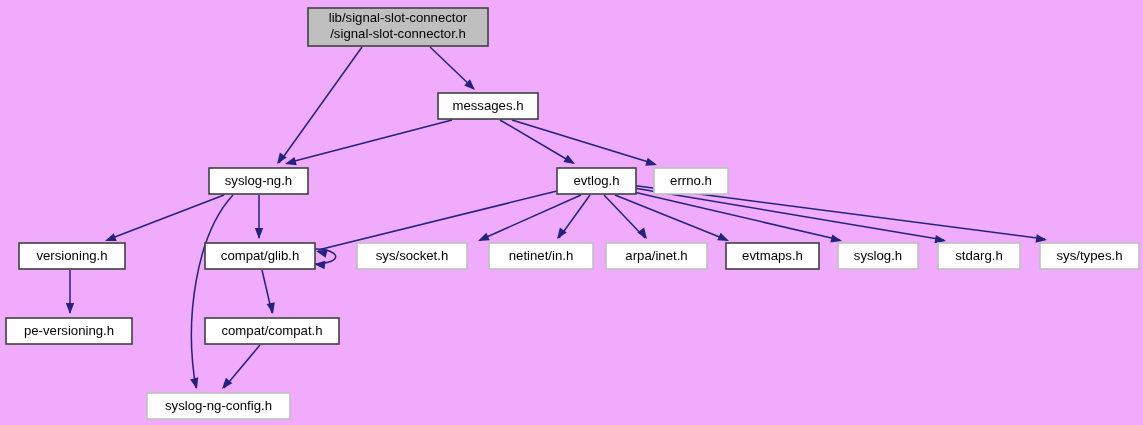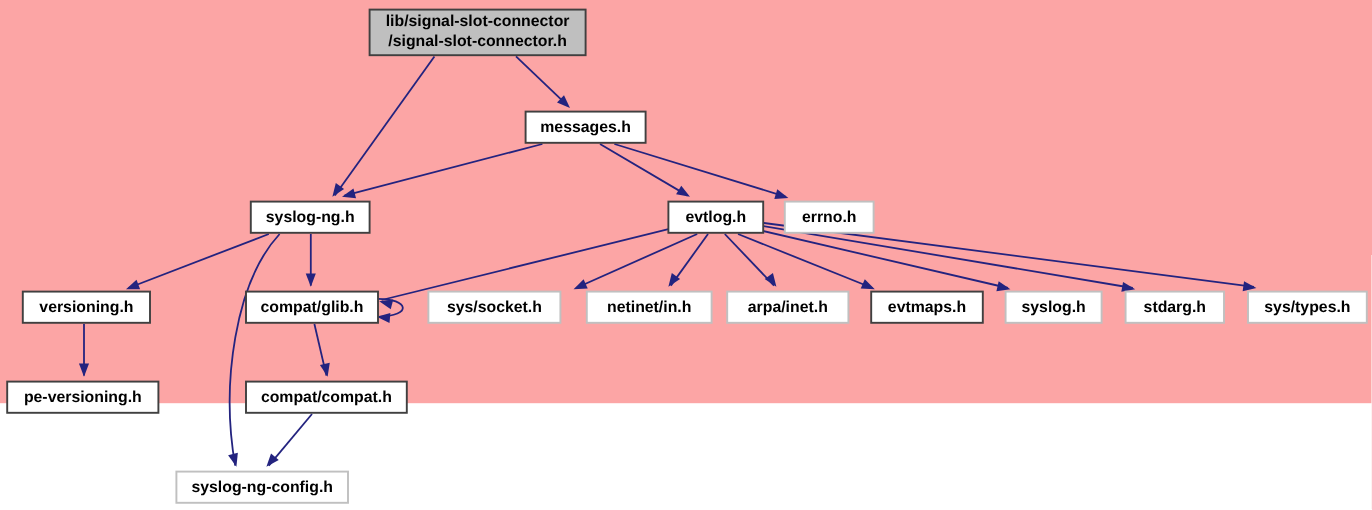--- a/index.html
+++ b/index.html
@@ -9,23 +9,22 @@
   }
   body {
     width: 1143px;
     height: 425px;
     font-family: "Liberation Sans", sans-serif;
     overflow: hidden;
   }
   #graph-root {
     position: relative;
     width: 1143px;
-    height: 336px;
-    background: #fca5a5;
-    font-weight: bold;
+    height: 425px;
+    background: #f0abfc;
   }
   svg#dep-graph {
     display: block;
     width: 1143px;
     height: 425px;
   }
   .node-box {
     stroke-width: 1.6;
   }
   .node-box.kind-current {

